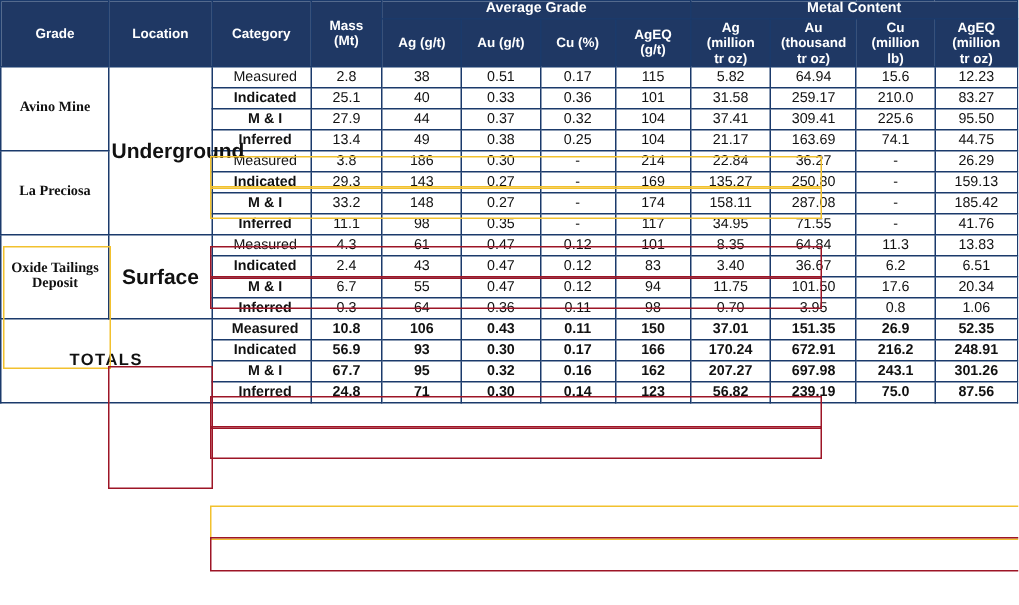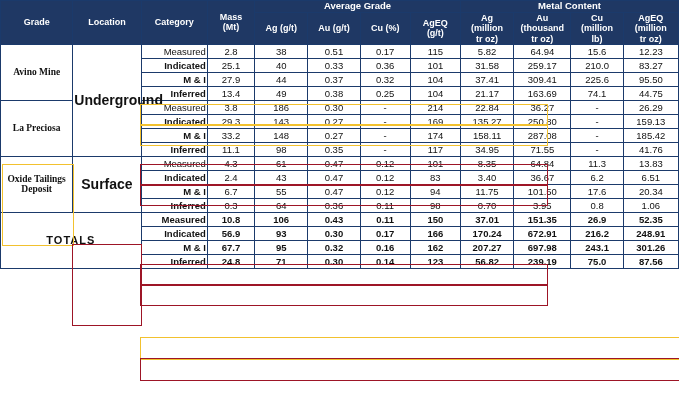--- a/index.html
+++ b/index.html
@@ -5,21 +5,21 @@
   html,body{margin:0;padding:0;background:#ffffff;}
   body{font-family:"Liberation Sans", sans-serif;}
   #wrap{width:679px;height:403px;position:relative;background:#ffffff;overflow:hidden;}
   table{border-collapse:collapse;width:679px;table-layout:fixed;}
   th,td{border:1px solid #1b3a6b;font-size:9.5px;text-align:center;vertical-align:middle;color:#111;}
   thead th{background:#1f3864;color:#ffffff;font-weight:bold;font-size:9px;padding:0 1px;line-height:1.15;}
   thead th.grp{font-size:9.5px;}
   td.area,td.loc,td.cat{background:#ffffff;}
   td.area{font-weight:bold;font-size:9.5px;font-family:Liberation Serif, serif;}
   td.loc{font-weight:bold;font-size:14px;}
-  td.cat{text-align:right;padding-left:6px;font-size:9.5px;}
+  td.cat{text-align:center;padding-left:6px;font-size:9.5px;}
   tr.r-meas td.cat{font-weight:normal;}
   tr.r-ind td.cat,tr.r-mi td.cat{font-weight:bold;}
   tr.r-inf td.cat{font-weight:bold;}
   .tot-label{font-weight:bold;font-size:11px;letter-spacing:1px;margin-left:32px;}
   tr.t-meas td,tr.t-ind td,tr.t-mi td,tr.t-inf td{font-weight:bold;}
   
   .box{position:absolute;pointer-events:none;}
   .box.y{border:1.5px solid #f2c12e;}
   .box.r{border:1.5px solid #9d1526;}
 </style>

